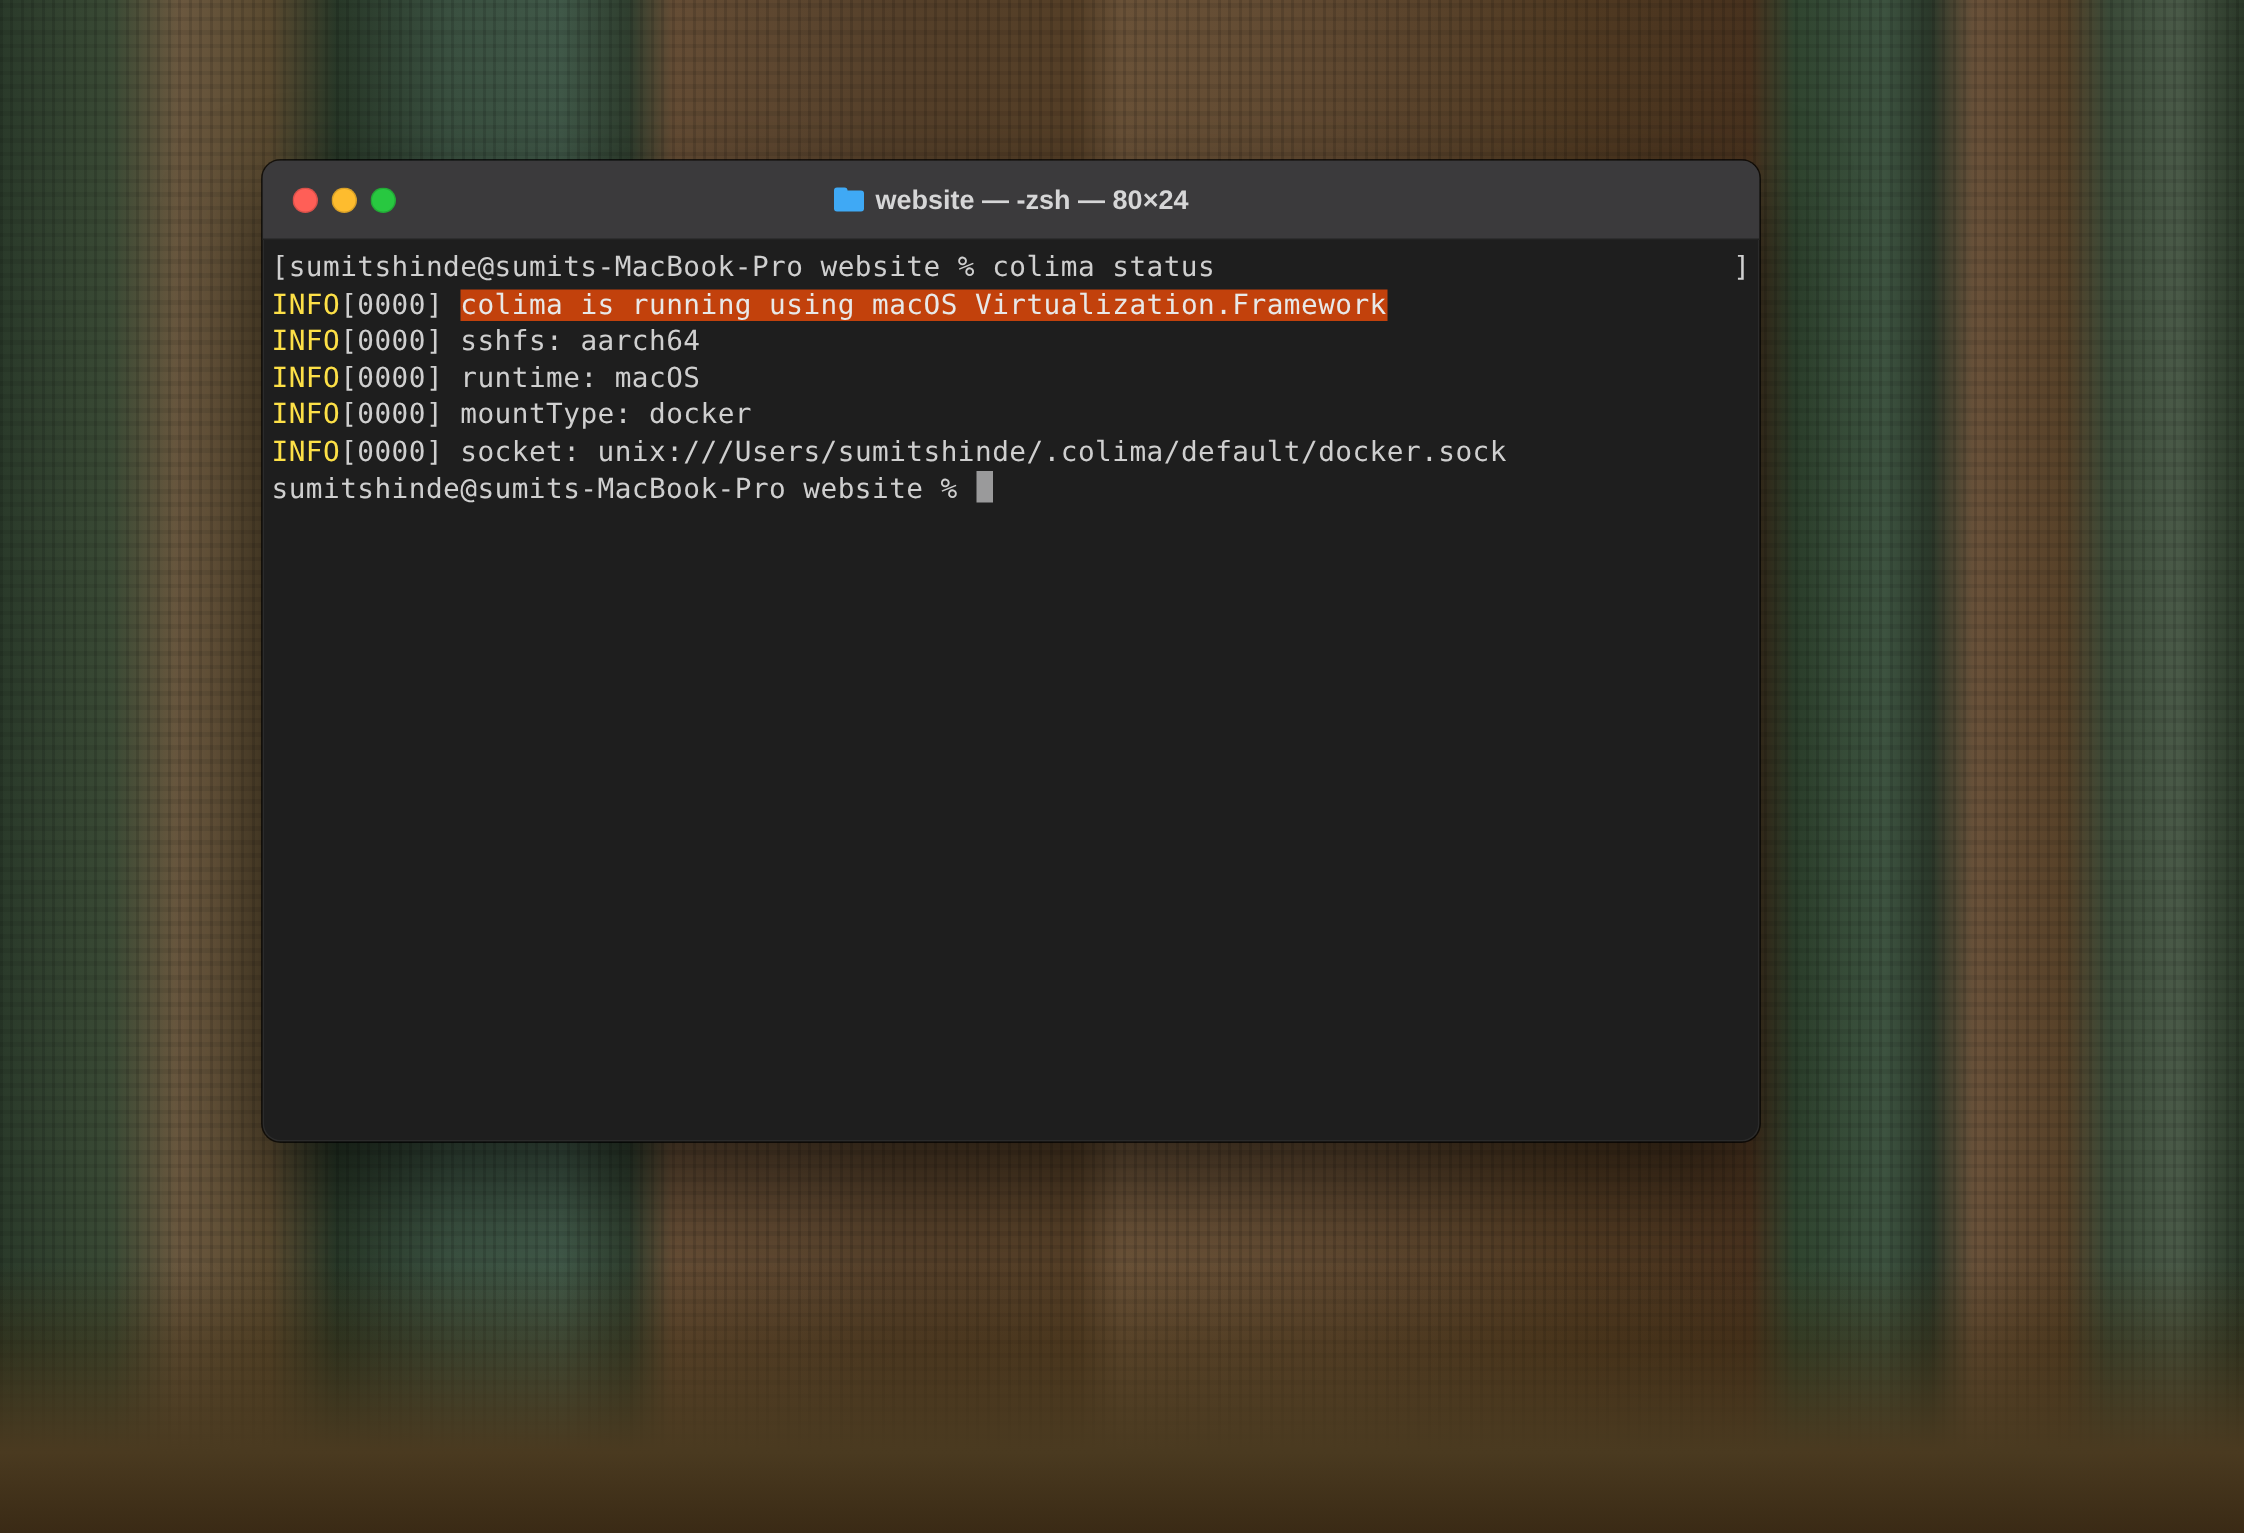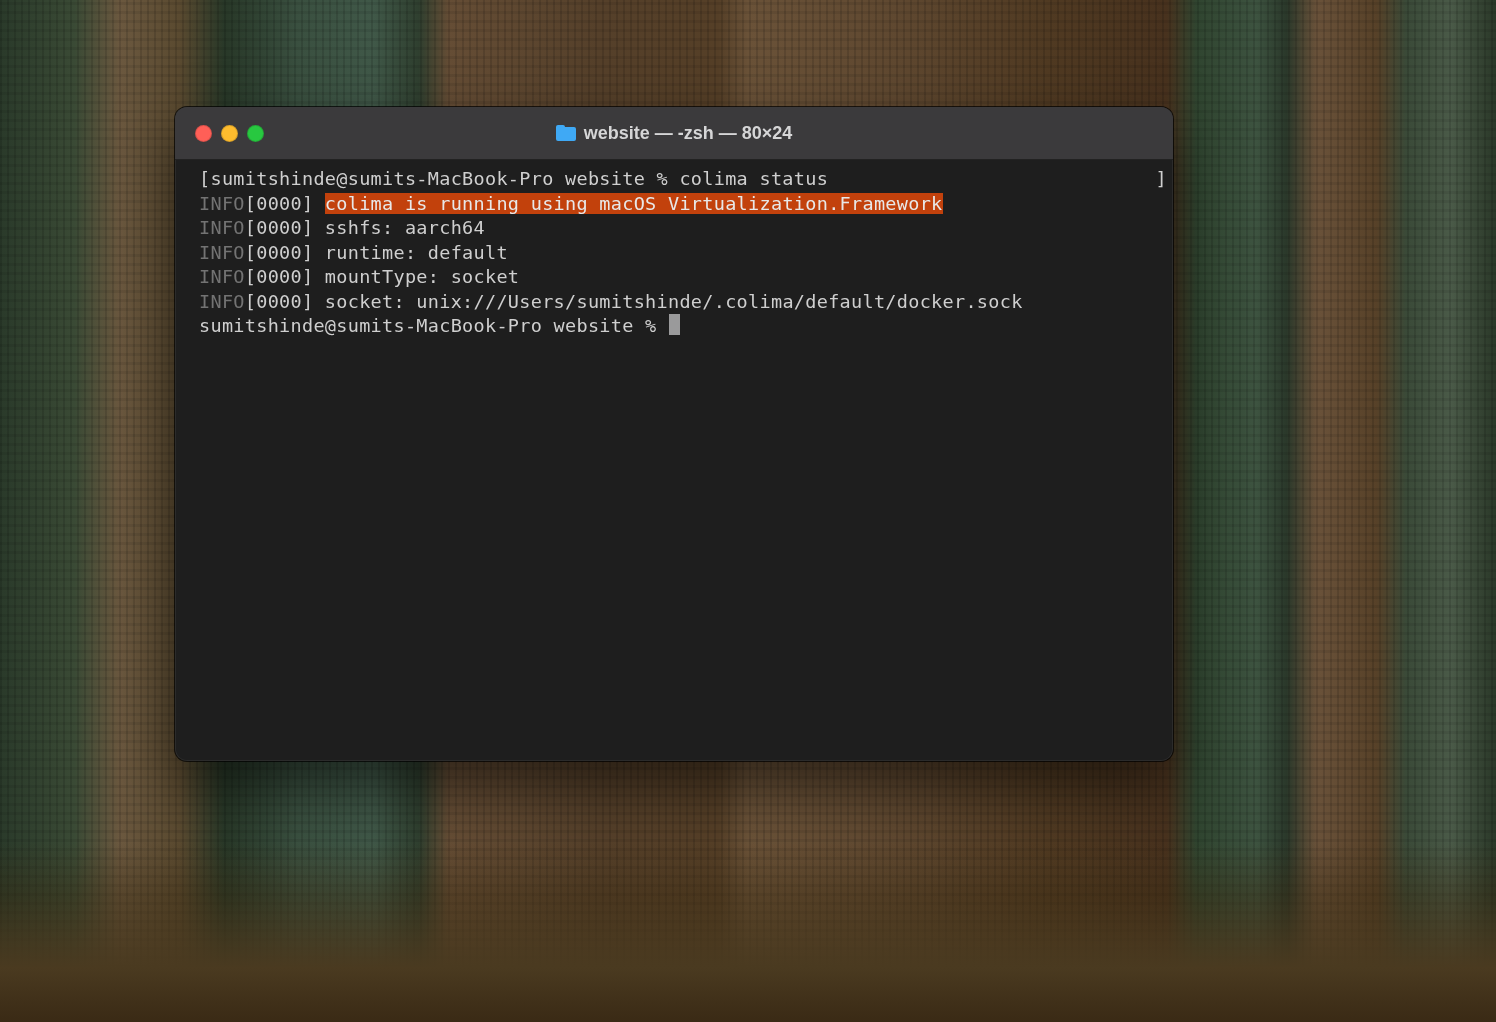--- a/index.html
+++ b/index.html
@@ -49,27 +49,27 @@
   .title{
     position:absolute;left:0;right:0;text-align:center;
     color:#d6d6d7;font-size:18px;font-weight:600;
     pointer-events:none;display:flex;align-items:center;justify-content:center;gap:8px;
   }
   .folder-icon{width:20px;height:16px;position:relative;display:inline-block;}
   .folder-icon::before{content:"";position:absolute;left:0;top:2px;width:20px;height:14px;background:#3fa9f5;border-radius:2px;}
   .folder-icon::after{content:"";position:absolute;left:0;top:0;width:9px;height:5px;background:#3fa9f5;border-radius:2px 2px 0 0;}
 
   .term{
-    padding:7px 6px 6px 24px;
+    padding:7px 6px 6px 6px;
     font-family:"SF Mono",Menlo,Consolas,monospace;
     font-size:18.5px;line-height:24.5px;
     color:#cfcfcf;white-space:pre;
     letter-spacing:0.3px;
   }
-  .info{color:#737373;}
+  .info{color:#fde047;}
   .hl{background:#c2410c;color:#e8e8e8;padding:0;}
   .cursor{display:inline-block;width:11px;height:21px;background:#9a9a9b;vertical-align:-3px;margin-left:1px;}
 </style>
 </head>
 <body>
 
 <div class="desktop">
 
   <div class="window">
     <div class="titlebar">
@@ -80,19 +80,19 @@
       </div>
       <div class="title">
         <span class="folder-icon"></span>
         <span>website — -zsh — 80×24</span>
       </div>
     </div>
 
     <div class="term"><span>[</span><span>sumitshinde@sumits-MacBook-Pro website % </span><span>colima status</span><span style="float:right">]</span>
 <span class="info">INFO</span><span>[0000]</span> <span class="hl">colima is running using macOS Virtualization.Framework</span>
 <span class="info">INFO</span><span>[0000]</span> <span>sshfs: aarch64</span>
-<span class="info">INFO</span><span>[0000]</span> <span>runtime: default</span>
-<span class="info">INFO</span><span>[0000]</span> <span>mountType: socket</span>
+<span class="info">INFO</span><span>[0000]</span> <span>runtime: macOS</span>
+<span class="info">INFO</span><span>[0000]</span> <span>mountType: docker</span>
 <span class="info">INFO</span><span>[0000]</span> <span>socket: unix:///Users/sumitshinde/.colima/default/docker.sock</span>
 <span>sumitshinde@sumits-MacBook-Pro website % </span><span class="cursor"></span></div>
   </div>
 
 </div>
 
 </body></html>

